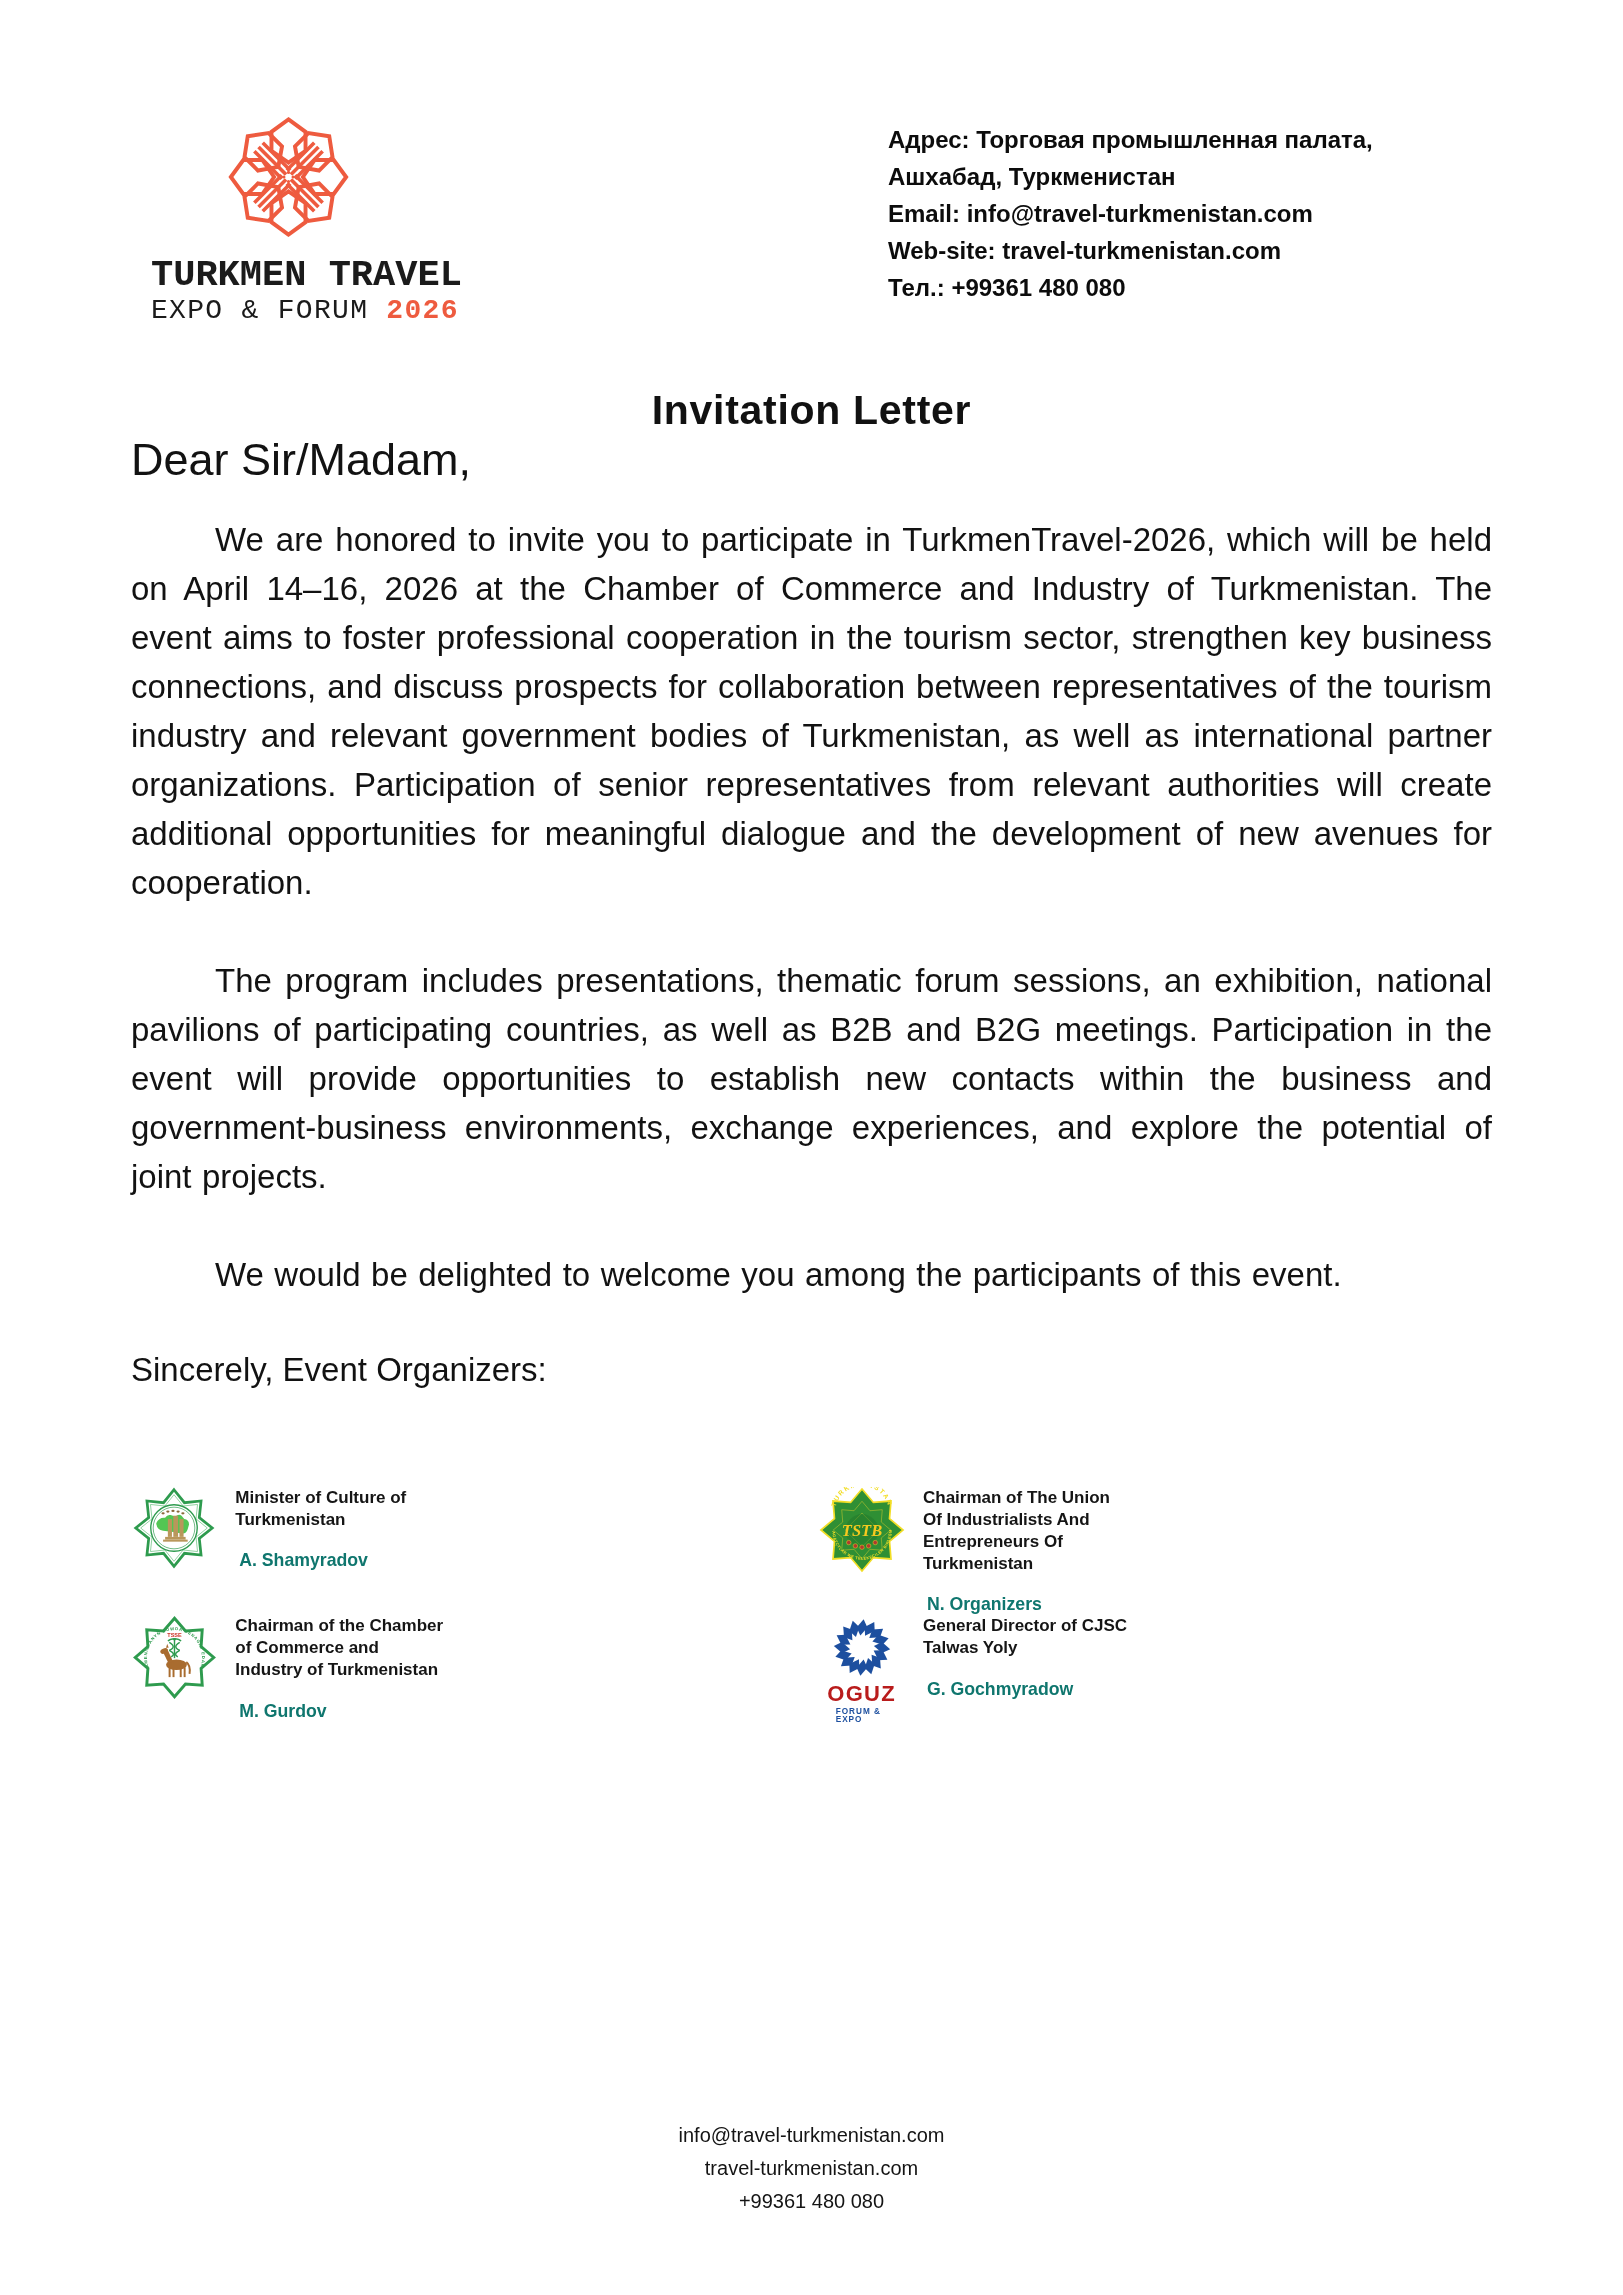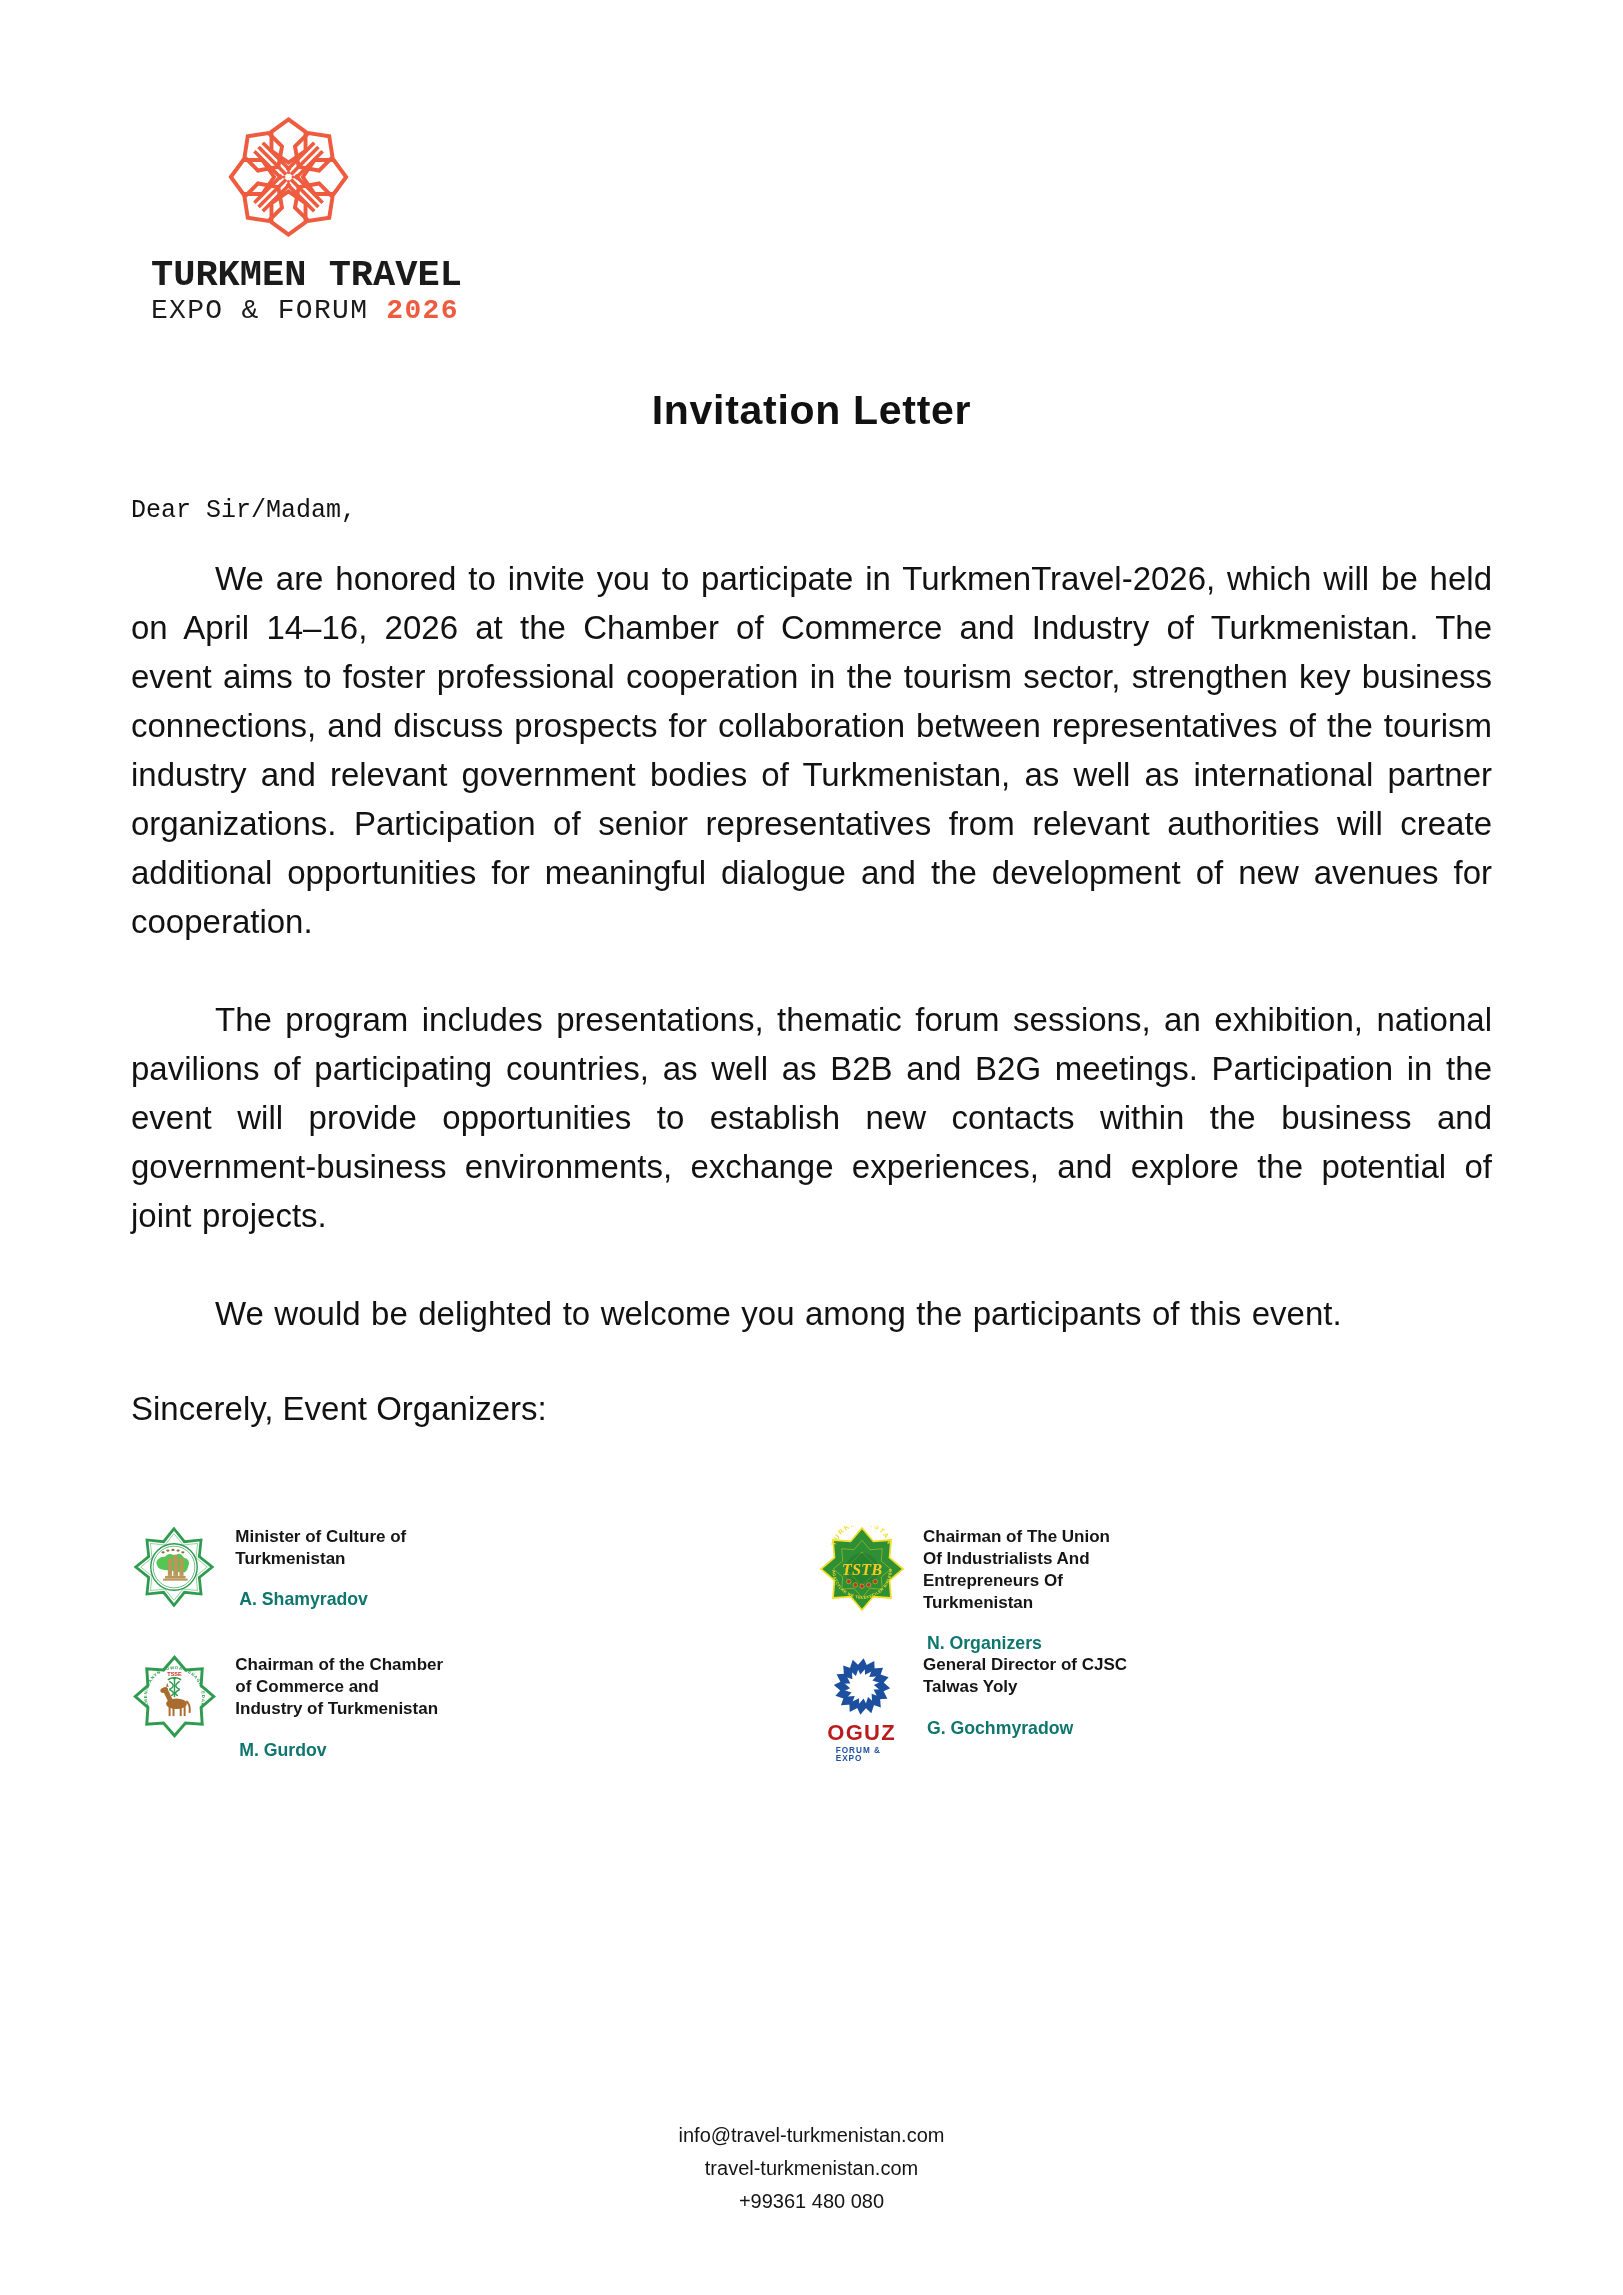--- a/index.html
+++ b/index.html
@@ -18,21 +18,21 @@
   .header{display:flex;justify-content:space-between;align-items:flex-start;padding-top:110px;}
   .logo-block{margin-left:20px;width:275px;text-align:right;font-family:Liberation Mono, monospace;}
   .logo-star{display:block;margin:0 auto 11.8px auto;}
   .logo-title{font-size:37px;font-weight:800;letter-spacing:0px;color:#1b1b1b;line-height:1.05;white-space:nowrap;}
   .logo-subtitle{font-size:28px;font-weight:500;letter-spacing:1.3px;color:#1b1b1b;line-height:1.15;white-space:nowrap;}
   .logo-year{color:#EE5B3F;font-weight:600;}
   .contact-block{width:491px;margin-right:113px;margin-top:10.5px;font-size:24px;font-weight:700;line-height:37px;color:#0c0c0c;}
 
   
   .doc-title{margin-top:60px;text-align:center;font-size:41px;font-weight:700;letter-spacing:0.7px;color:#111;}
-  .salutation{margin-top:62px;font-size:25px;font-family:Liberation Mono, monospace;}
+  .salutation{font-size:45px;}
   .para{margin:0;margin-top:29px;font-size:33px;line-height:49px;text-align:justify;text-indent:84px;word-spacing:1.3px;}
   .para + .para{margin-top:49px;}
   .closing{margin-top:52px;font-size:33px;}
 
   
   .sig-row{margin-top:98px;display:grid;grid-template-columns:repeat(2,1fr);column-gap:14.4px;}
   .sig{display:flex;gap:18.3px;align-items:flex-start;}
   .sig-emblem{flex:0 0 86px;display:flex;flex-direction:column;align-items:center;}
   .sig-text{flex:1;min-width:0;}
   .sig-title{font-size:17px;font-weight:700;line-height:22px;white-space:pre-line;color:#151515;}
@@ -73,20 +73,27 @@
             <circle cx="100" cy="93" r="2.4"></circle>
               <circle cx="93" cy="100" r="2.4"></circle>
             <circle cx="107" cy="100" r="2.4"></circle>
               <circle cx="100" cy="107" r="2.4"></circle>
           </g>
         </svg>
         <div class="logo-title">TURKMEN TRAVEL</div>
         <div class="logo-subtitle"><span>EXPO &amp; FORUM </span><span class="logo-year">2026</span></div>
       </div>
 
+      <div class="contact-block">
+        <div>Адрес: Торговая промышленная палата,</div>
+        <div>Ашхабад, Туркменистан</div>
+        <div>Email: info@travel-turkmenistan.com</div>
+        <div>Web-site: travel-turkmenistan.com</div>
+        <div>Тел.: +99361 480 080</div>
+      </div>
     </div>
 
     <div class="doc-title">Invitation Letter</div>
 
     <div class="salutation">Dear Sir/Madam,</div>
 
     <p class="para">We are honored to invite you to participate in TurkmenTravel-2026, which will be held on April 14–16, 2026 at the Chamber of Commerce and Industry of Turkmenistan. The event aims to foster professional cooperation in the tourism sector, strengthen key business connections, and discuss prospects for collaboration between representatives of the tourism industry and relevant government bodies of Turkmenistan, as well as international partner organizations. Participation of senior representatives from relevant authorities will create additional opportunities for meaningful dialogue and the development of new avenues for cooperation.</p>
     <p class="para">The program includes presentations, thematic forum sessions, an exhibition, national pavilions of participating countries, as well as B2B and B2G meetings. Participation in the event will provide opportunities to establish new contacts within the business and government-business environments, exchange experiences, and explore the potential of joint projects.</p>
     <p class="para">We would be delighted to welcome you among the participants of this event.</p>
 

